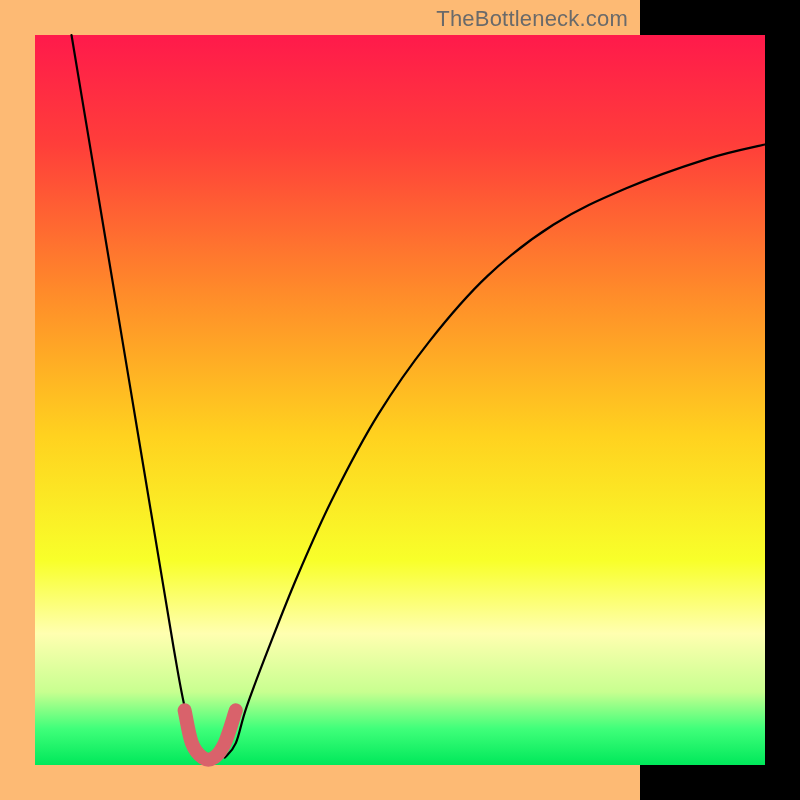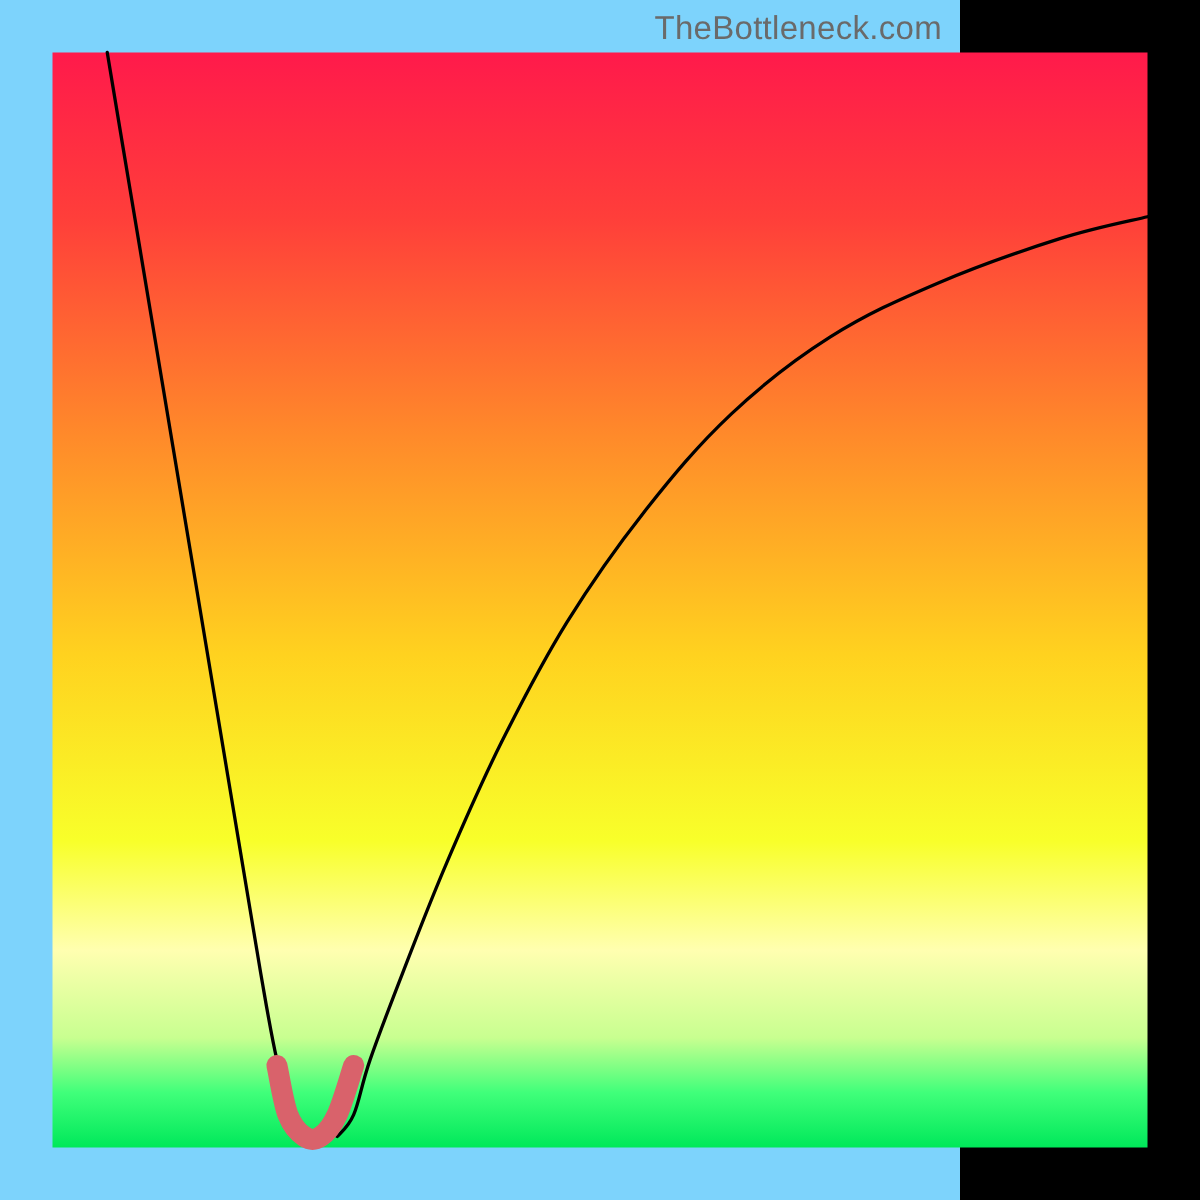--- a/index.html
+++ b/index.html
@@ -8,21 +8,21 @@
     width: 800px;
     height: 800px;
     background: #000;
     overflow: hidden;
     font-family: Arial, Helvetica, sans-serif;
   }
   .frame {
     position: relative;
     width: 640px;
     height: 800px;
-    background: #7dd3fc;
+    background: #fdba74;
   }
   .watermark {
     position: absolute;
     top: 6px;
     right: 12px;
     color: #6a6a6a;
     font-size: 22px;
     font-weight: 500;
     letter-spacing: 0.2px;
     z-index: 5;

